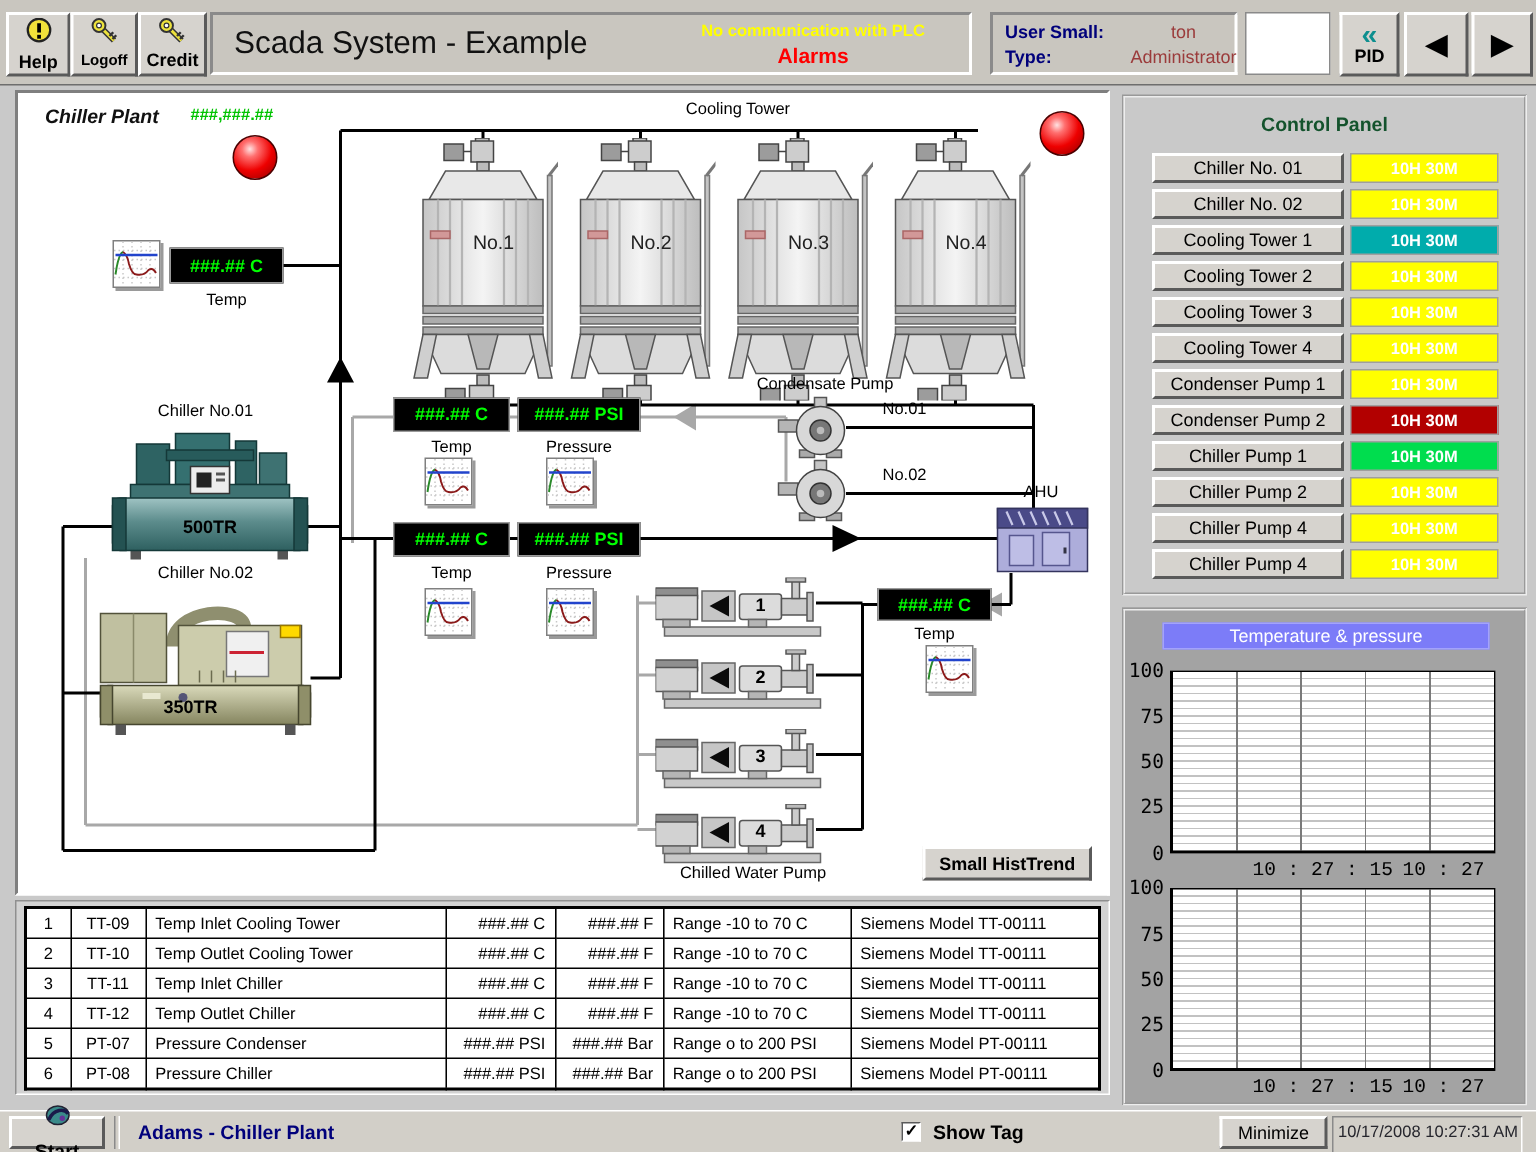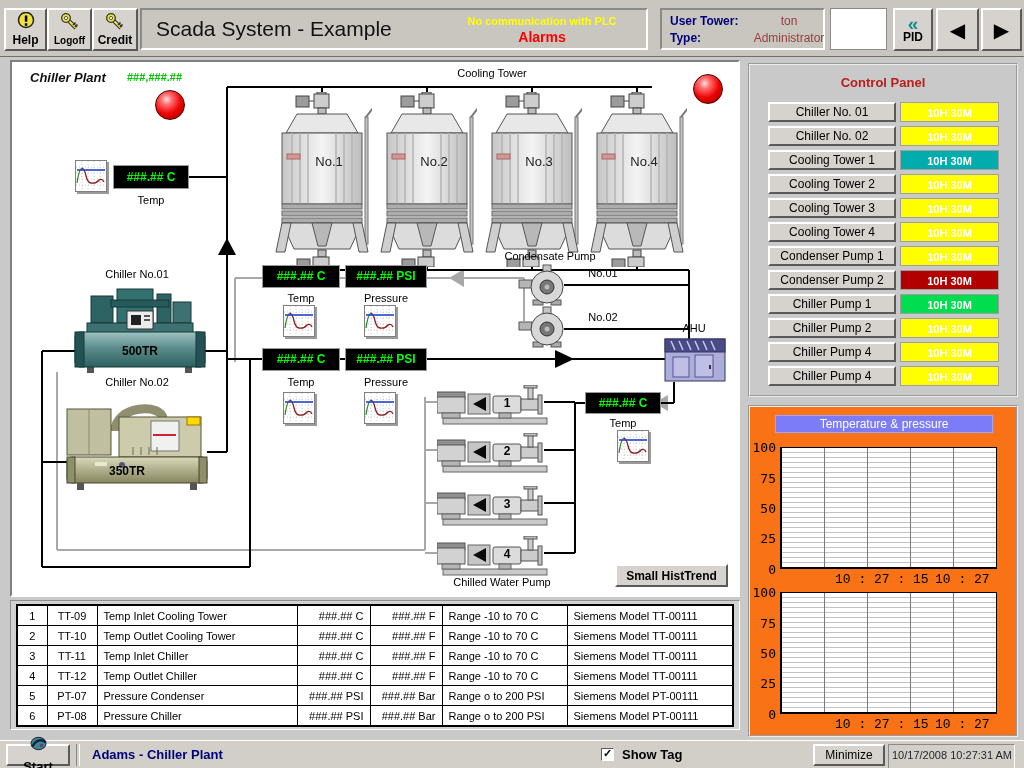--- a/index.html
+++ b/index.html
@@ -37,32 +37,32 @@
   .disp{position:absolute;background:#000;color:#00FF00;font-size:12px;font-weight:bold;
     text-align:center;border:1px solid #9A9A9A;box-sizing:border-box;}
   .sphere{position:absolute;width:28px;height:28px;border-radius:50%;border:1px solid #4A0000;
     background:radial-gradient(circle at 38% 30%, #FFE2E2 0%, #FF7070 20%, #EE0000 55%, #8F0000 100%);}
   .ticon{position:absolute;width:30px;height:30px;background:#fff;border:1px solid #808080;box-shadow:2px 2px 0 #9A9A9A;}
   .hist-btn{position:absolute;left:603px;top:502px;width:113px;height:23px;font-size:12px;font-weight:bold;}
 
   
   .control-panel{position:absolute;left:748px;top:63px;width:270px;height:334px;
     border:2px groove #EDEDED;box-sizing:border-box;background:#C9C9C9;}
-  .cp-title{position:absolute;left:0;top:10px;width:100%;text-align:center;font-size:13px;font-weight:bold;color:#b91c1c;}
+  .cp-title{position:absolute;left:0;top:10px;width:100%;text-align:center;font-size:13px;font-weight:bold;color:#14532d;}
   .cp-btn{position:absolute;left:18px;width:128px;height:20px;font-size:12px;line-height:17px;}
   .badge{position:absolute;left:150px;width:99px;height:20px;text-align:center;
     font-size:11px;font-weight:bold;line-height:20px;border:1px solid #9F9F9F;box-sizing:border-box;}
   .s-yellow{background:#FFFF00;color:#FFFFFF;}
   .s-teal{background:#00ACAC;color:#FFFFFF;}
   .s-red{background:#B20000;color:#FFFFFF;}
   .s-green{background:#00DD4E;color:#FFFFFF;}
 
   
   .trend-panel{position:absolute;left:748px;top:405px;width:270px;height:332px;
-    border:2px groove #EDEDED;box-sizing:border-box;background:#f97316;}
+    border:2px groove #EDEDED;box-sizing:border-box;background:#a3a3a3;}
   .tp-header{position:absolute;left:25px;top:8px;width:218px;height:18px;background:#7C7CF8;
     border:1px solid #A3A3FB;box-sizing:border-box;color:#FFFFFF;font-size:12px;text-align:center;line-height:16px;}
   .chart{position:absolute;left:30px;width:217px;height:122px;background-color:#FFFFFF;
     border:solid #000;border-width:1px 1px 2px 2px;box-sizing:border-box;
     background-image:
       repeating-linear-gradient(90deg, transparent 0, transparent 42px, #7A7A7A 42px, #7A7A7A 43px),
       repeating-linear-gradient(180deg, transparent 0, transparent 4px, #C2C2C2 4px, #C2C2C2 5px);}
   .ytick{position:absolute;width:26px;text-align:right;font-family:"DejaVu Sans Mono",monospace;font-size:13px;color:#000;}
   .xtick{position:absolute;font-family:Liberation Mono, monospace;font-size:13px;color:#000;}
 
@@ -135,21 +135,21 @@
 
     <div class="title-box sunken">
       <div class="main-title">Scada System - Example</div>
       <div class="alarm-block">
         <div class="alarm1">No communication with PLC</div>
         <div class="alarm2">Alarms</div>
       </div>
     </div>
 
     <div class="user-box sunken">
-      <div class="row" style="top:4px;"><span class="k">User Tower:</span><span class="v">ton</span></div>
+      <div class="row" style="top:4px;"><span class="k">User Small:</span><span class="v">ton</span></div>
       <div class="row" style="top:21px;"><span class="k">Type:</span><span class="v">Administrator</span></div>
     </div>
 
     <div class="white-box"></div>
 
     <div class="btn3d tb-btn" style="left:893px;width:40px;">
       <span class="pid-glyph">«</span>
       <span class="lbl">PID</span>
     </div>
     <div class="btn3d tb-btn" style="left:936px;width:43px;">

